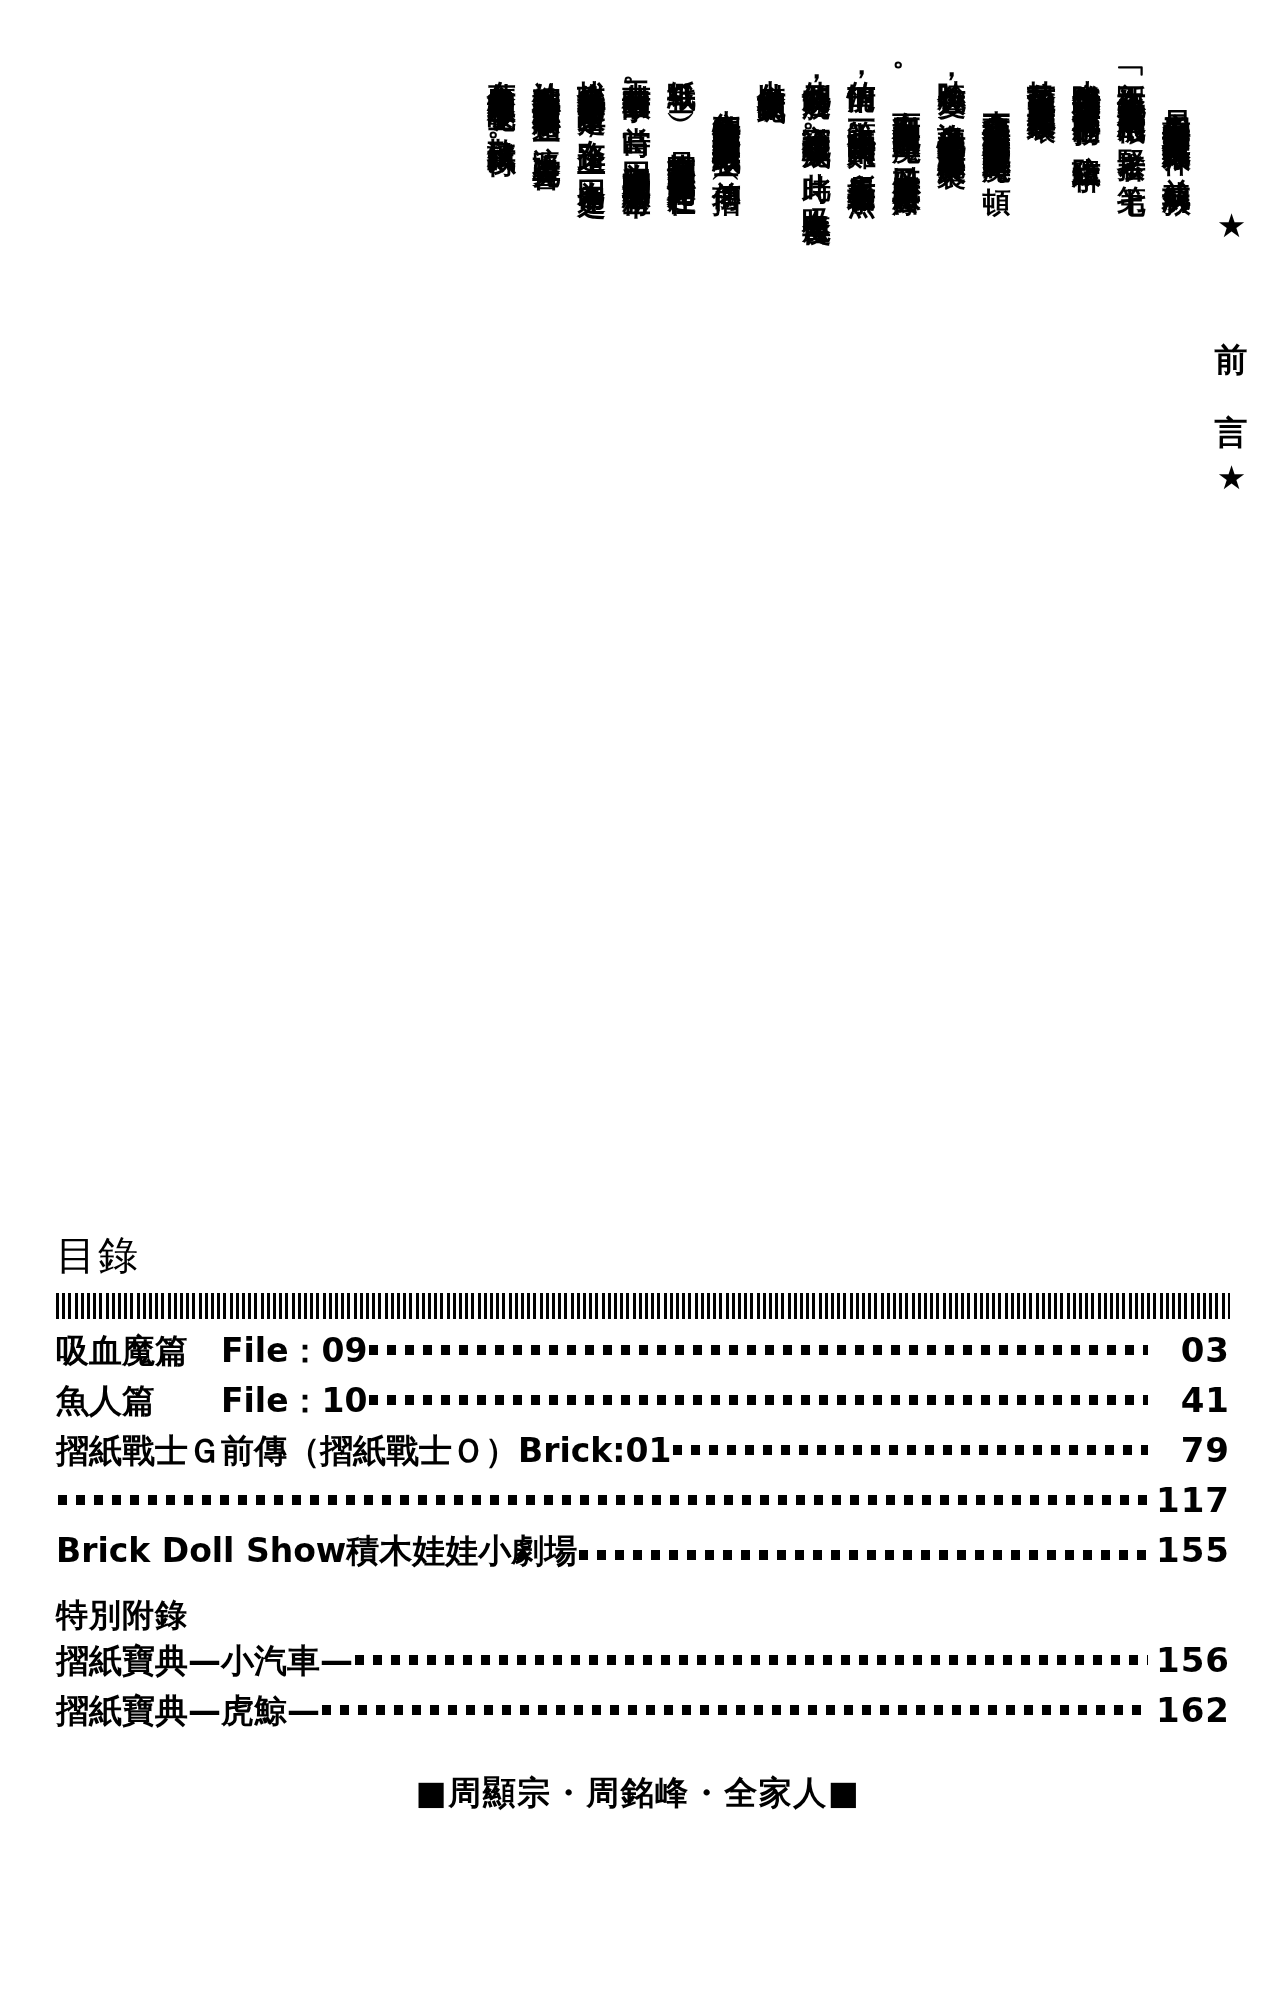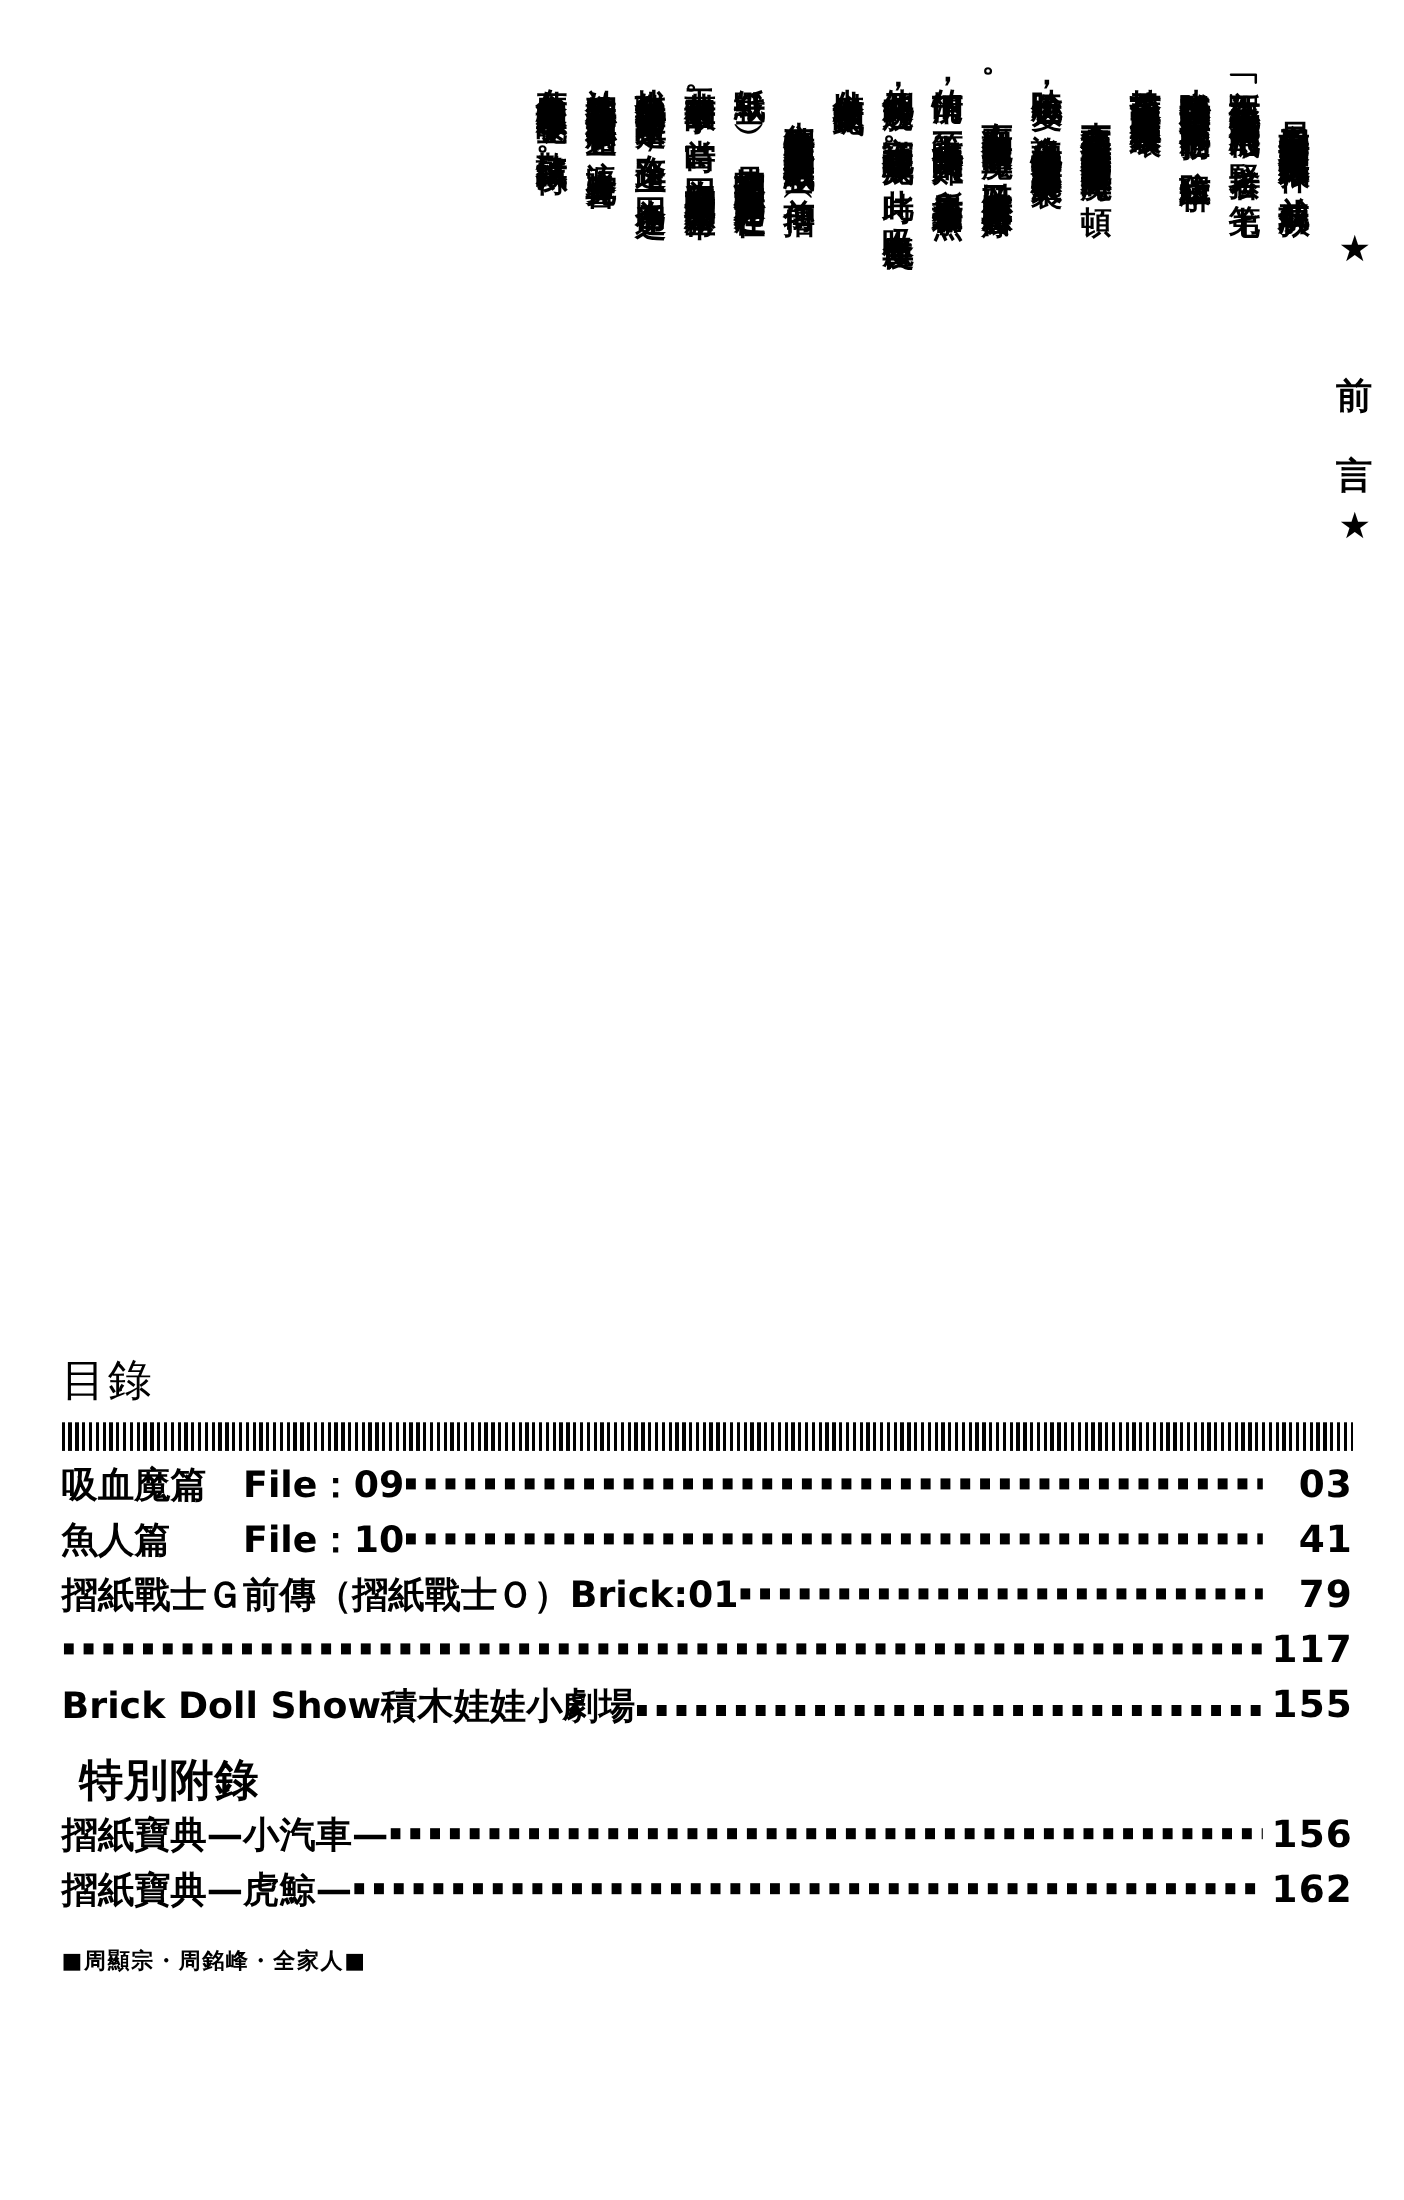--- a/index.html
+++ b/index.html
@@ -128,31 +128,31 @@
   .toc-page {
     flex: 0 0 auto;
     text-align: right;
     min-width: 78px;
     font-size: 34px;
     font-weight: 700;
     letter-spacing: 1px;
   }
 
   .toc-section-head {
-    font-size: 40px;
+    font-size: 32px;
     font-weight: 700;
     letter-spacing: 1px;
-    margin: 4px 0 12px 16px;
+    margin: 4px 0 12px 0;
     line-height: 1;
   }
 
   #toc-footer {
-    margin-top: 34px;
-    text-align: left;
-    font-size: 20px;
+    margin-top: 44px;
+    text-align: center;
+    font-size: 33px;
     font-weight: 700;
     letter-spacing: 1.5px;
     padding-right: 10px;
   }
   .gap-md { margin-bottom: 32px; align-items: flex-end; }
 </style>
 </head>
 <body>
 
 <section id="preface">

